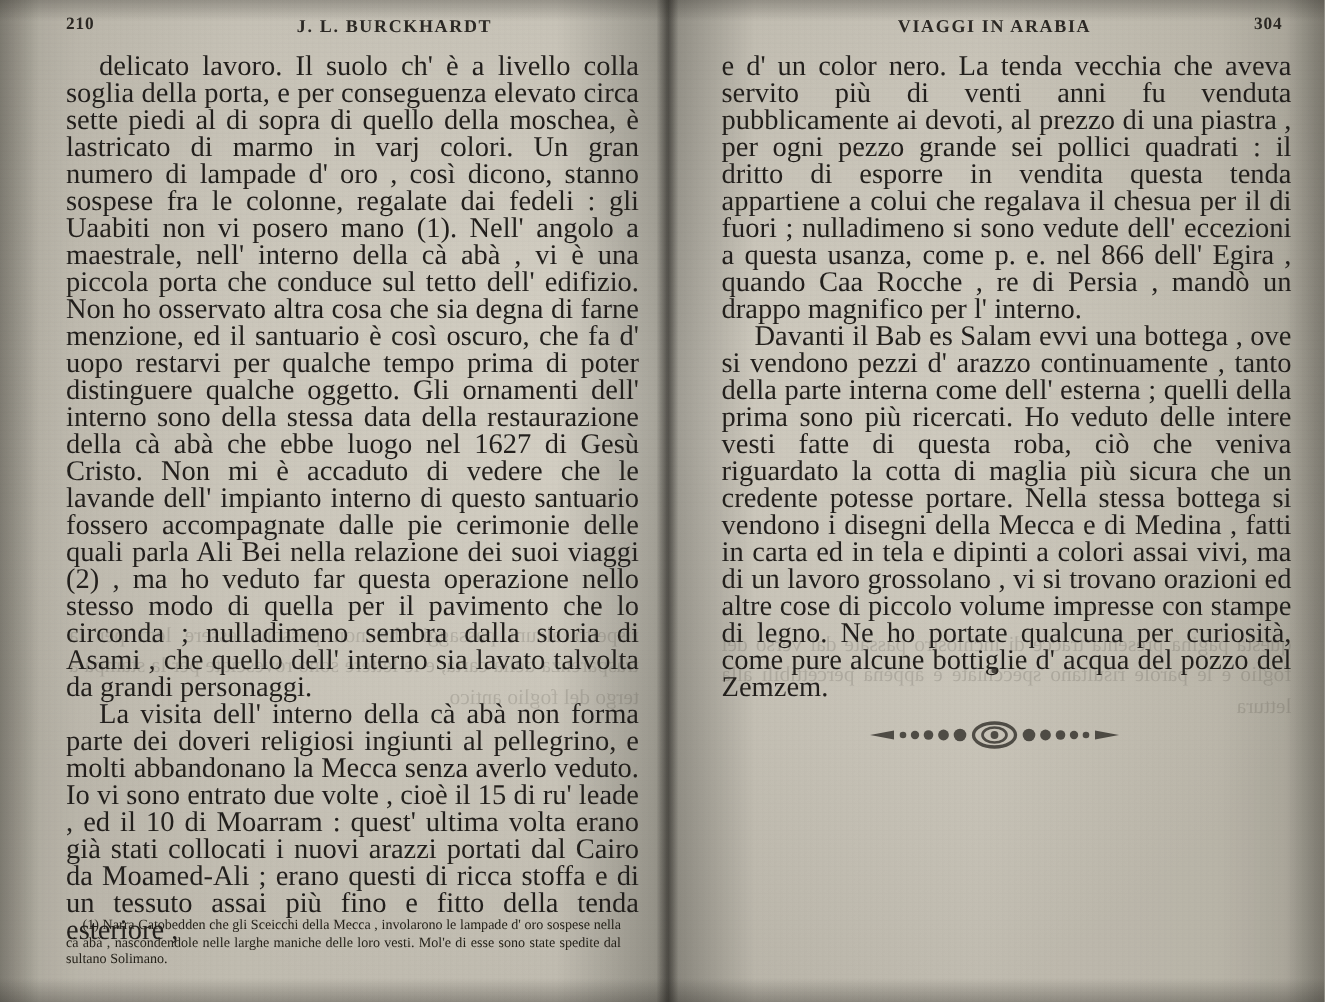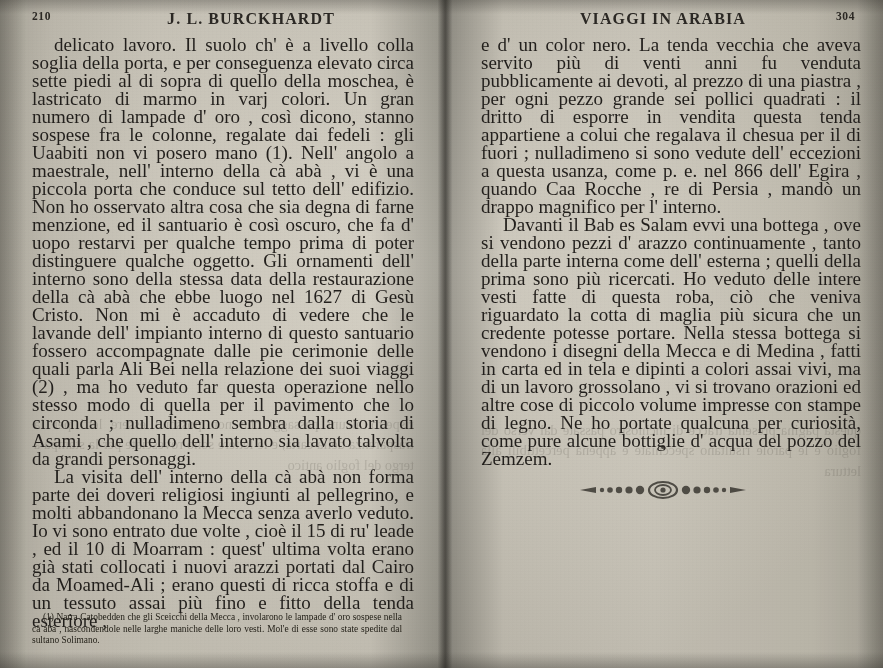--- a/index.html
+++ b/index.html
@@ -40,21 +40,21 @@
     width: 14px;
     height: 668px;
     background: linear-gradient(90deg, rgba(60,58,52,0.05), rgba(40,38,34,0.55) 45%, rgba(40,38,34,0.6) 55%, rgba(60,58,52,0.05));
     pointer-events: none;
   }
   .page-col {
     position: absolute;
     top: 0;
     height: 668px;
   }
-  #left-col { left: 4px; width: 462px; }
+  #left-col { left: 16px; width: 462px; }
   #right-col { left: 443px; width: 440px; }
 
   .hdr {
     position: absolute;
     top: 10px;
     width: 100%;
     height: 18px;
     font-size: 11.5px;
     letter-spacing: 0.6px;
     color: #262320;
@@ -64,21 +64,21 @@
     font-family: "Liberation Serif", serif;
     font-size: 11.5px;
     font-weight: bold;
     color: #2b2824;
   }
   .hdr .running {
     position: absolute;
     width: 100%;
     text-align: center;
     font-variant: small-caps;
-    font-size: 16px;
+    font-size: 12px;
     font-weight: bold;
     letter-spacing: 1.1px;
     color: #2b2824;
   }
   #left-col .folio { left: 28px; }
   #right-col .folio { right: 28px; }
   #left-col .running { padding-left: 16px; }
   #right-col .running { padding-right: 10px; }
 
   .body-text {

